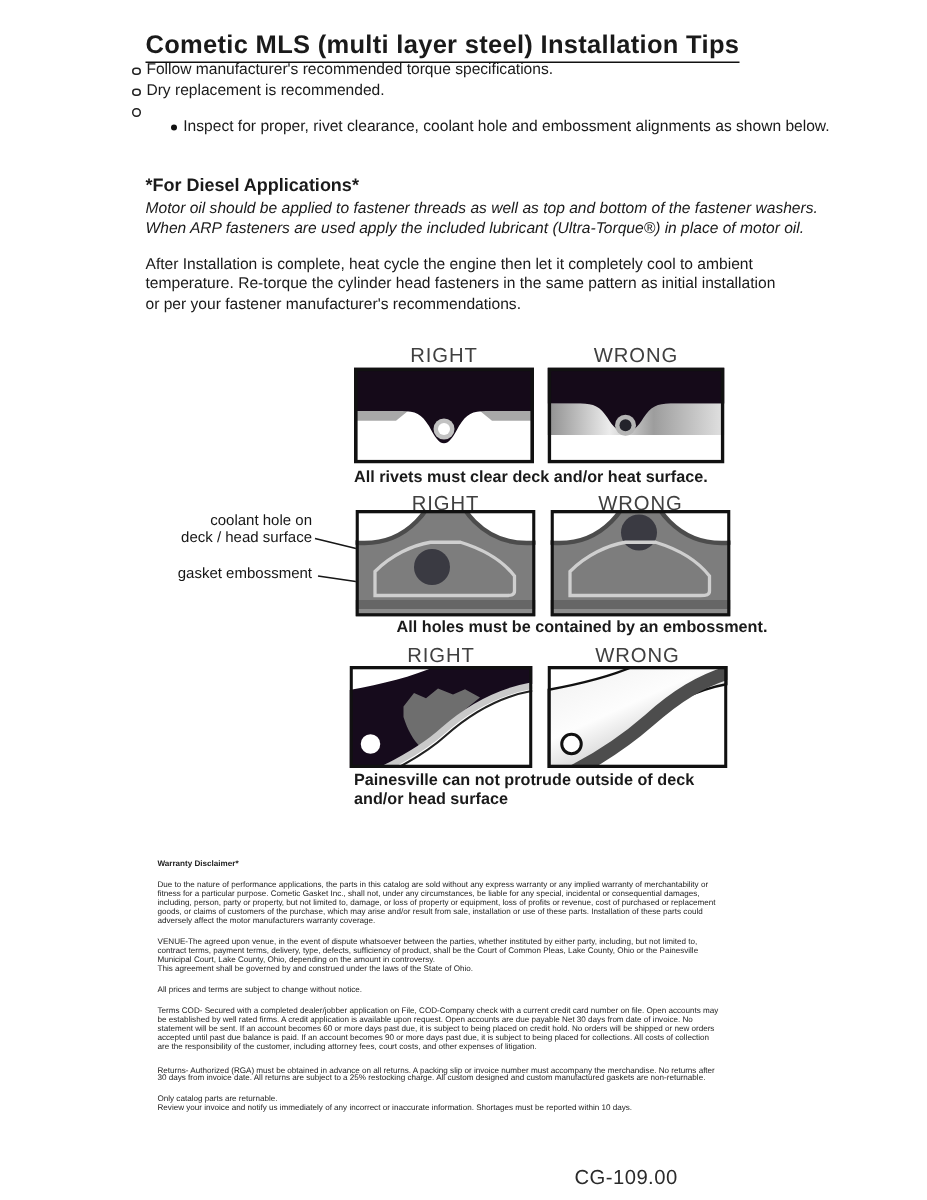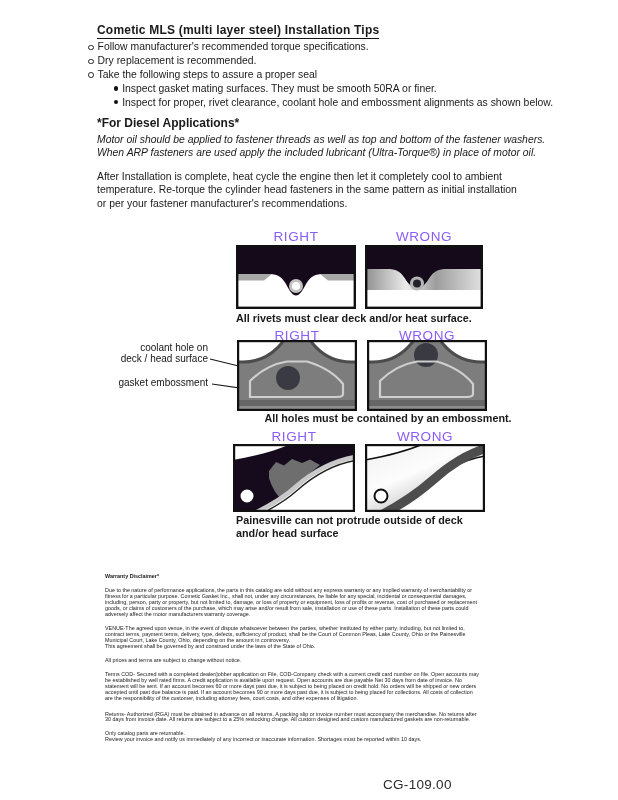--- a/index.html
+++ b/index.html
@@ -3,31 +3,31 @@
 <meta charset="utf-8">
 <style>
   html,body{margin:0;padding:0;background:#e8e8e8;}
   .page{
     position:relative;width:618px;height:800px;background:#ffffff;
     font-family:"Liberation Sans","DejaVu Sans",sans-serif;color:#1a1a1a;
     overflow:hidden;margin:0 auto;
   }
   .abs{position:absolute;}
   .title{
-    font-size:12px;font-weight:bold;letter-spacing:0.2px;
+    font-size:17px;font-weight:bold;letter-spacing:0.2px;
     border-bottom:1.6px solid #111;padding-bottom:1px;display:inline-block;
   }
   .bullets{font-size:10.4px;line-height:13.9px;}
   .b-row{display:flex;align-items:flex-start;}
   .b-row.sub{padding-left:26px;}
   .o-bullet{width:3.6px;height:3.6px;border:1px solid #222;border-radius:50%;margin:4.6px 4px 0 0;flex:0 0 auto;}
   .f-bullet{width:4.2px;height:4.2px;background:#111;border-radius:50%;margin:4.6px 4px 0 0;flex:0 0 auto;}
   .h2{font-size:12px;font-weight:bold;}
   .para{font-size:10.4px;line-height:13.4px;white-space:pre-line;}
-  .dlabel{font-size:13.5px;letter-spacing:0.6px;text-align:center;color:#8b5cf6;}
+  .dlabel{font-size:13.5px;letter-spacing:0.6px;text-align:center;color:#404040;}
   .caption{font-size:10.8px;font-weight:bold;line-height:13px;white-space:pre-line;}
   .ptr-label{font-size:10px;line-height:10.8px;text-align:right;white-space:pre-line;color:#161616;}
   .panel{position:absolute;}
   .panel svg{display:block;width:100%;height:100%;}
   .fineprint{font-size:5.4px;line-height:5.9px;color:#222;width:440px;}
   .fineprint .fp-h{font-weight:bold;margin-bottom:8px;}
   .fineprint p{margin:0 0 8px 0;white-space:pre-line;}
   .fineprint p.tight{margin-bottom:0;}
   .pagenum{font-size:13.5px;letter-spacing:0.3px;color:#2b2b2b;}
 </style>
@@ -44,25 +44,20 @@
     <div class="b-row">
       <span class="o-bullet"></span>
       <span>Follow manufacturer's recommended torque specifications.</span>
     </div>
     <div class="b-row">
       <span class="o-bullet"></span>
       <span>Dry replacement is recommended.</span>
     </div>
     <div class="b-row">
       <span class="o-bullet"></span>
-      <span>Take the following steps to assure a proper seal</span>
-    </div>
-    <div class="b-row sub">
-      <span class="f-bullet"></span>
-      <span>Inspect gasket mating surfaces.  They must be smooth 50RA or finer.</span>
     </div>
     <div class="b-row sub">
       <span class="f-bullet"></span>
       <span>Inspect for proper, rivet clearance, coolant hole and embossment alignments as shown below.</span>
     </div>
   </div>
 
   <div class="abs h2" style="left:97px;top:116px;">*For Diesel Applications*</div>
   <div class="abs para" style="left:97px;top:133px;width:470px;font-style:italic;">Motor oil should be applied to fastener threads as well as top and bottom of the fastener washers.
 When ARP fasteners are used apply the included lubricant (Ultra-Torque®) in place of motor oil.</div>

